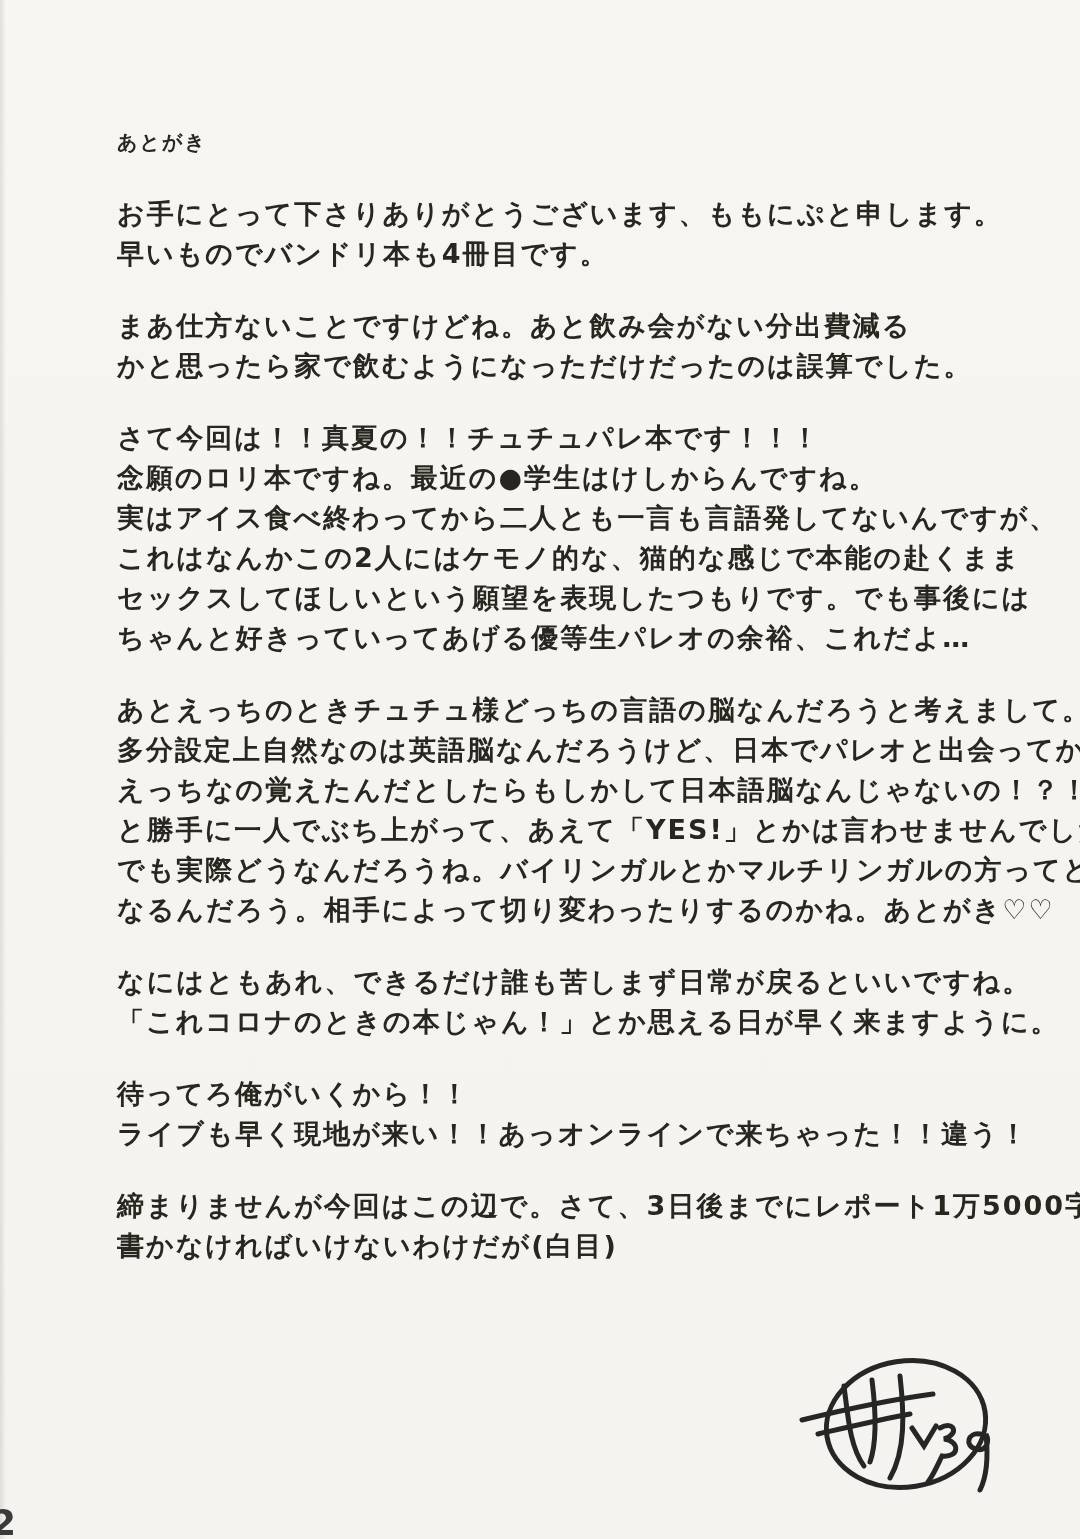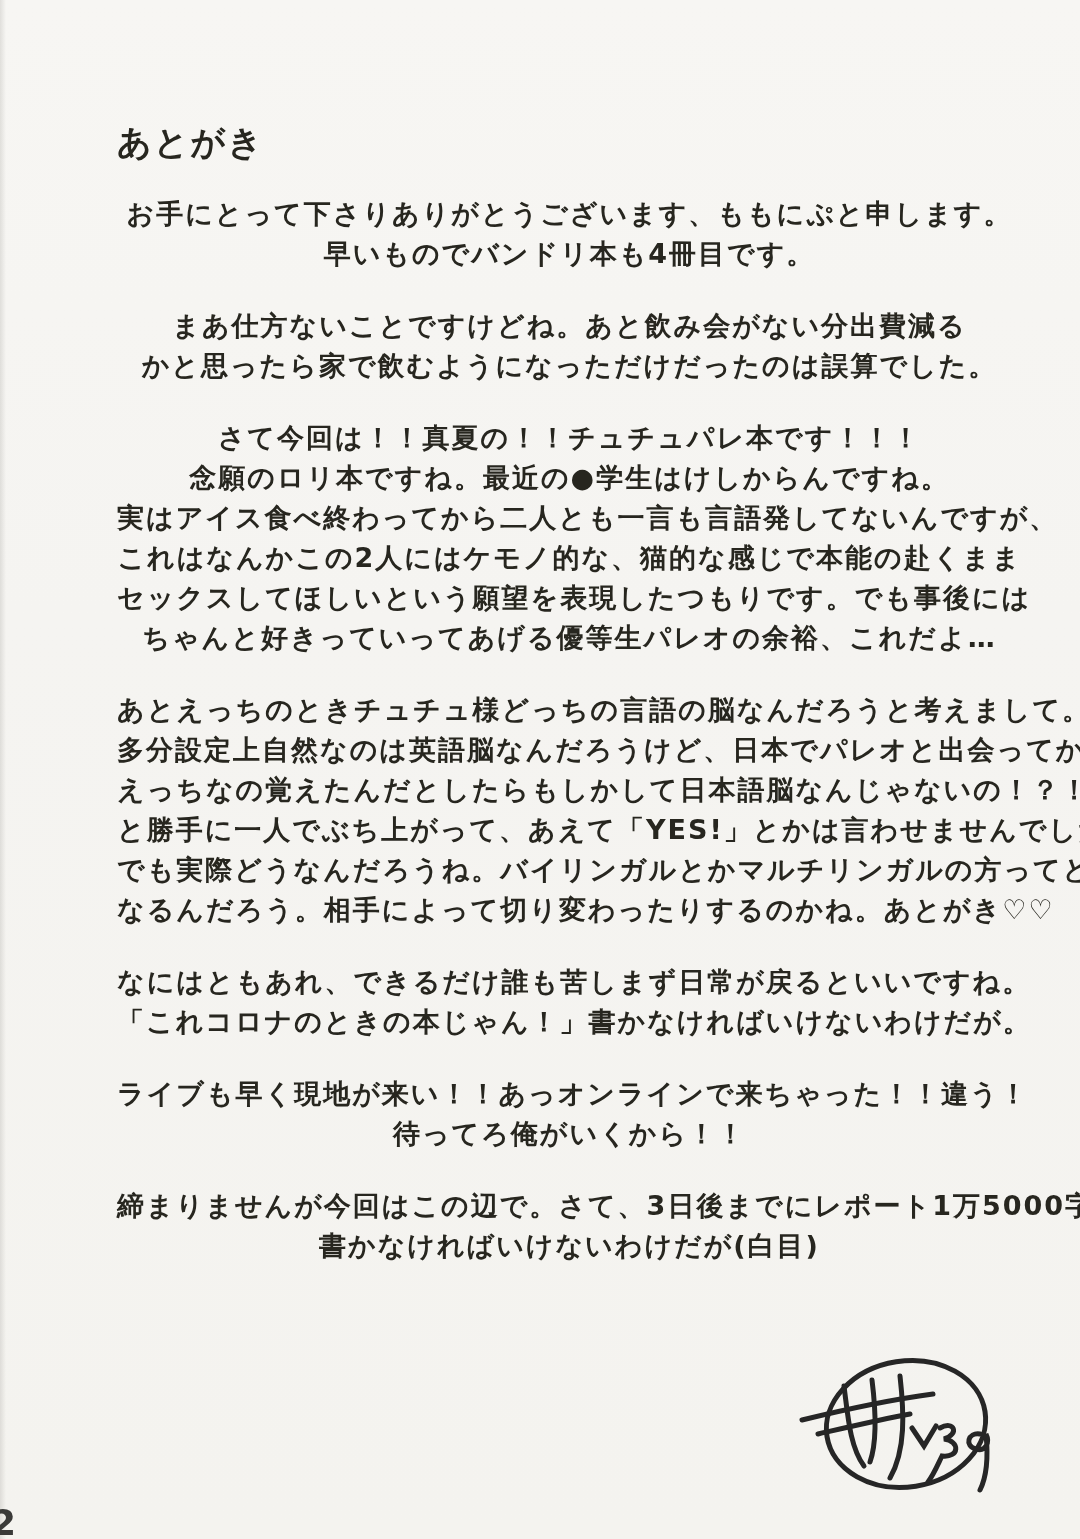--- a/index.html
+++ b/index.html
@@ -27,29 +27,28 @@
     top: 122px;
     width: 905px;
     color: #27261f;
     font-size: 27px;
     font-weight: bold;
     letter-spacing: 2px;
     line-height: 40px;
   }
   .heading {
     margin: 0 0 0 0;
-    font-size: 34px;
+    font-size: 20px;
     line-height: 40px;
   }
   .para {
     margin-top: 32px;
   }
   .line {
     white-space: nowrap;
-    text-align: center;
   }
   .page-number {
     position: absolute;
     left: -9px;
     bottom: -4px;
     font-size: 36px;
     font-weight: bold;
     color: #3a3a38;
     letter-spacing: 0;
   }
@@ -97,26 +96,26 @@
       <div class="line">あとえっちのときチュチュ様どっちの言語の脳なんだろうと考えまして。</div>
       <div class="line">多分設定上自然なのは英語脳なんだろうけど、日本でパレオと出会ってから</div>
       <div class="line">えっちなの覚えたんだとしたらもしかして日本語脳なんじゃないの！？！？</div>
       <div class="line">と勝手に一人でぶち上がって、あえて「YES!」とかは言わせませんでした。</div>
       <div class="line">でも実際どうなんだろうね。バイリンガルとかマルチリンガルの方ってどう</div>
       <div class="line">なるんだろう。相手によって切り変わったりするのかね。あとがき♡♡</div>
     </div>
 
     <div class="para">
       <div class="line">なにはともあれ、できるだけ誰も苦しまず日常が戻るといいですね。</div>
-      <div class="line">「これコロナのときの本じゃん！」書かなければいけないわけだが。</div>
+      <div class="line">「これコロナのときの本じゃん！」とか思える日が早く来ますように。</div>
     </div>
 
     <div class="para">
+      <div class="line">待ってろ俺がいくから！！</div>
       <div class="line">ライブも早く現地が来い！！あっオンラインで来ちゃった！！違う！</div>
-      <div class="line">待ってろ俺がいくから！！</div>
     </div>
 
     <div class="para">
       <div class="line">締まりませんが今回はこの辺で。さて、3日後までにレポート1万5000字を</div>
       <div class="line">書かなければいけないわけだが(白目)</div>
     </div>
 
 
   </div>
 

